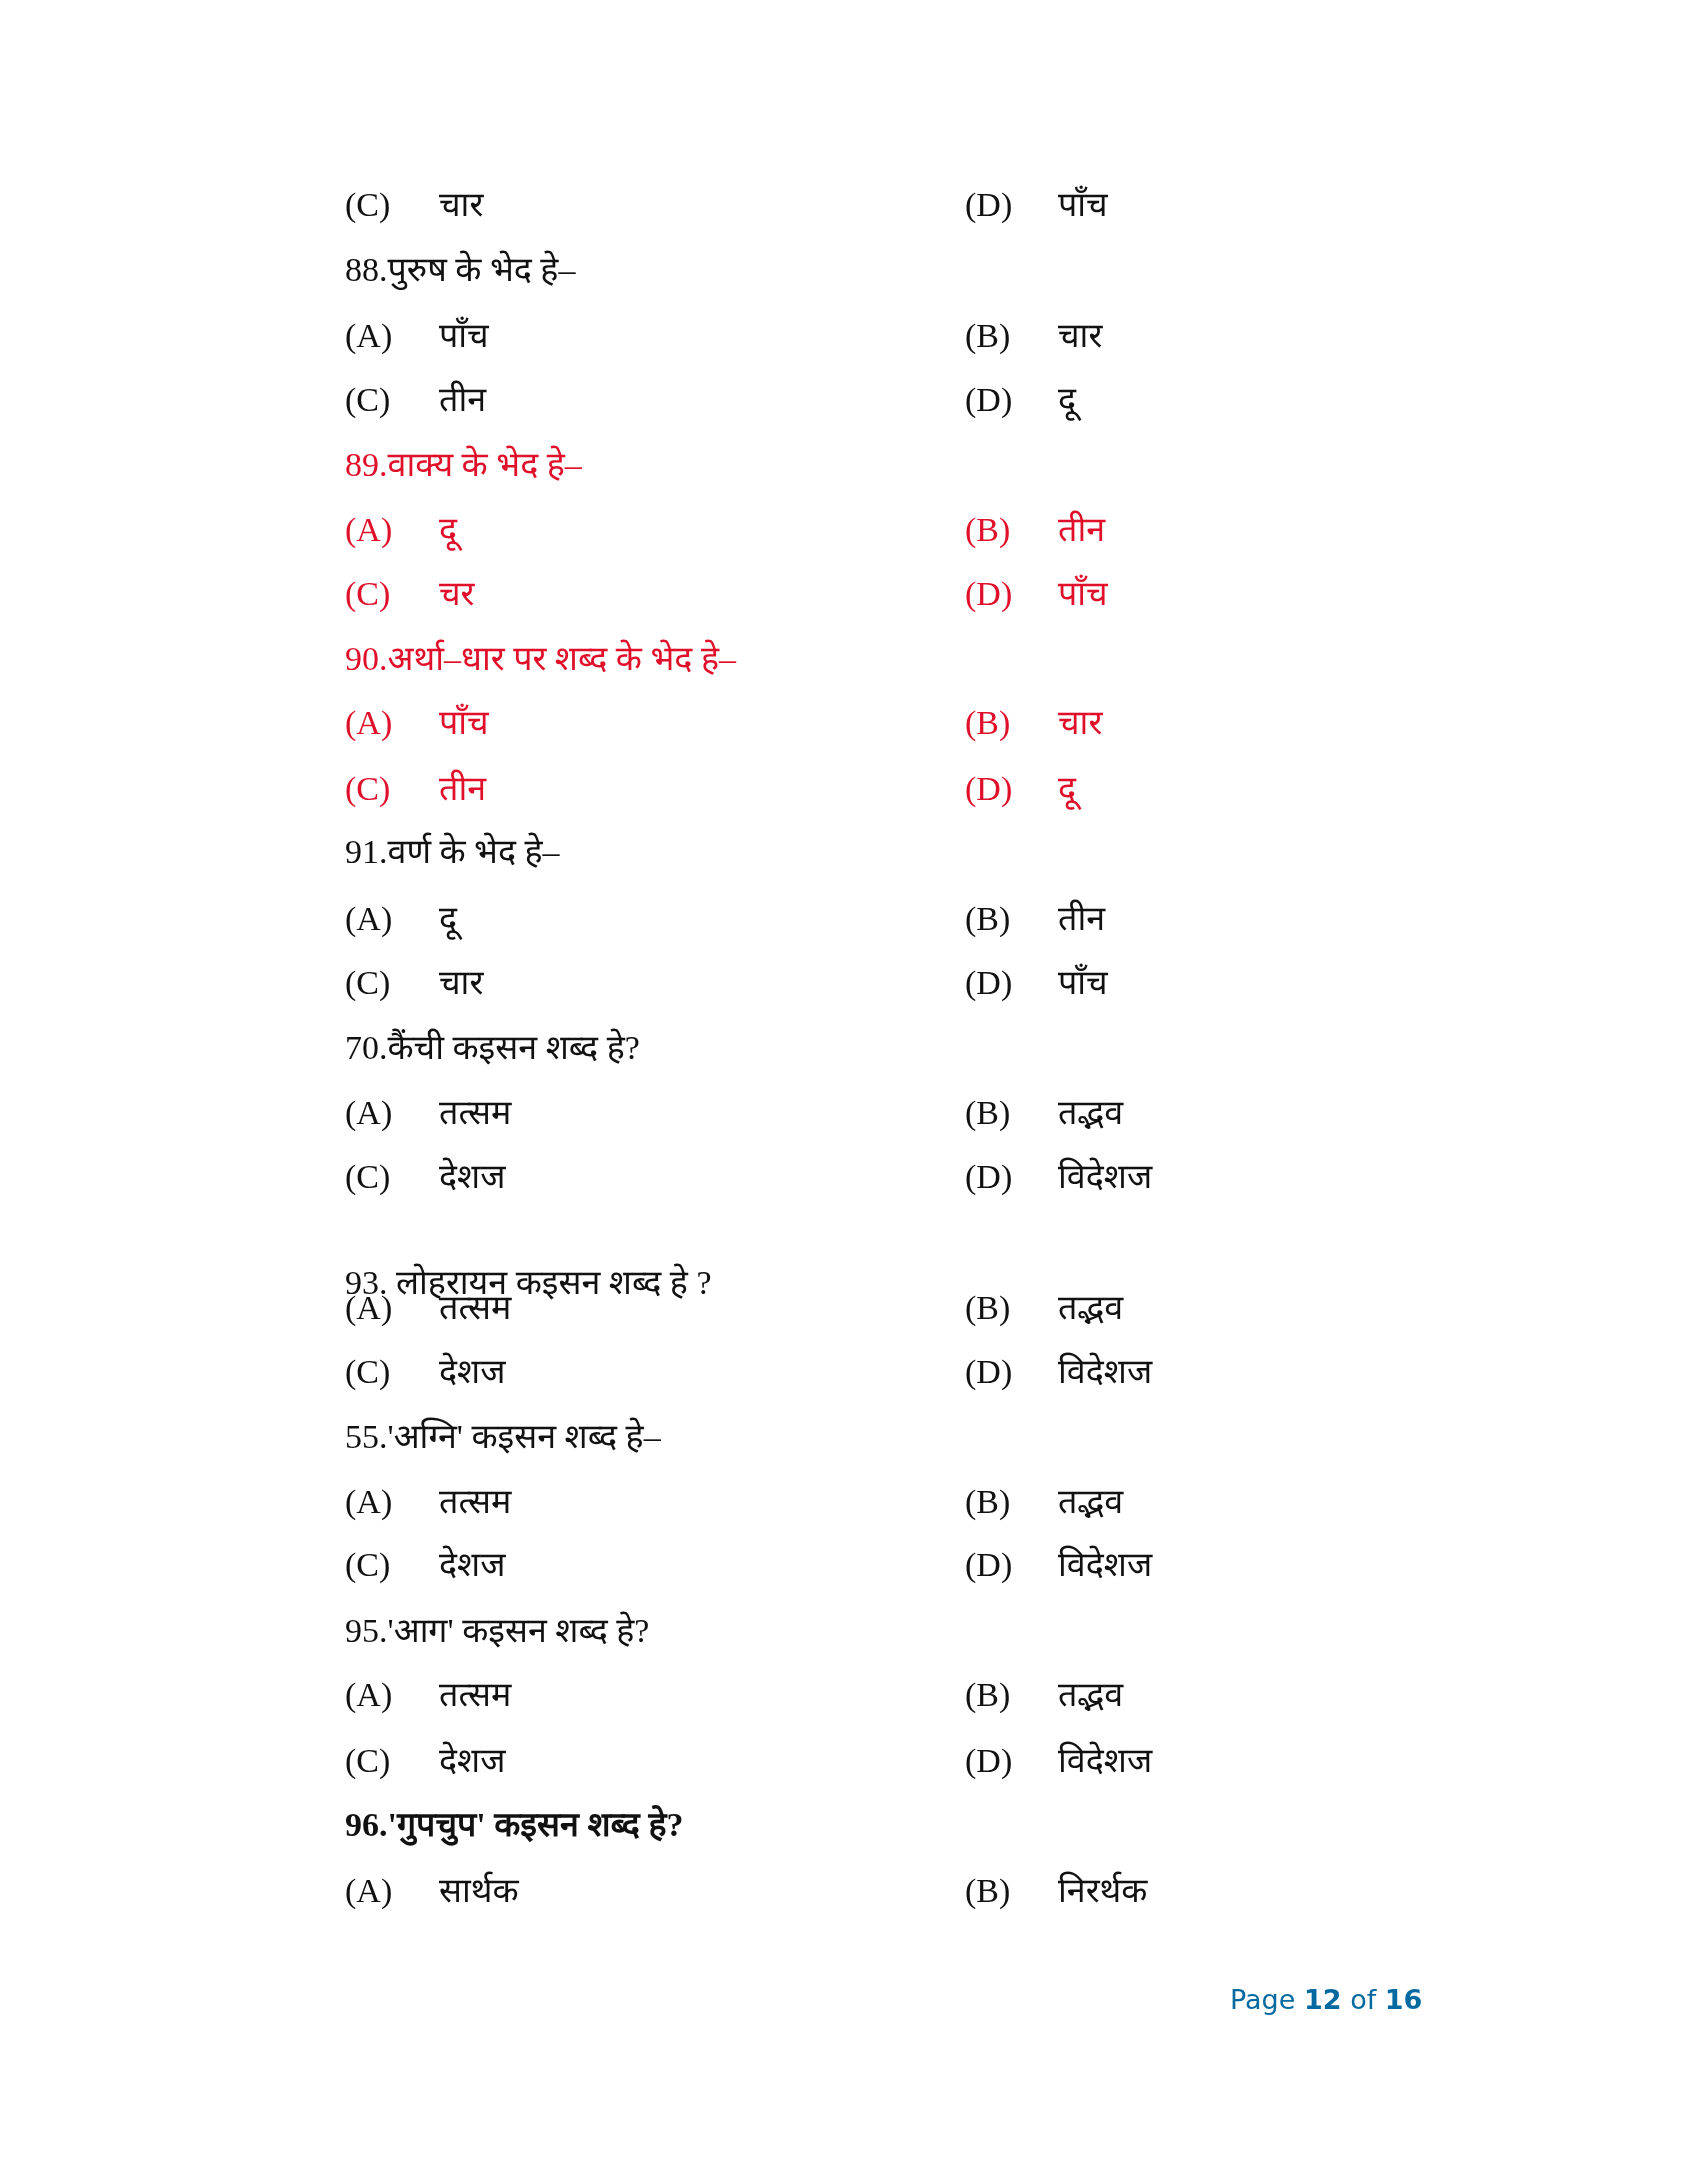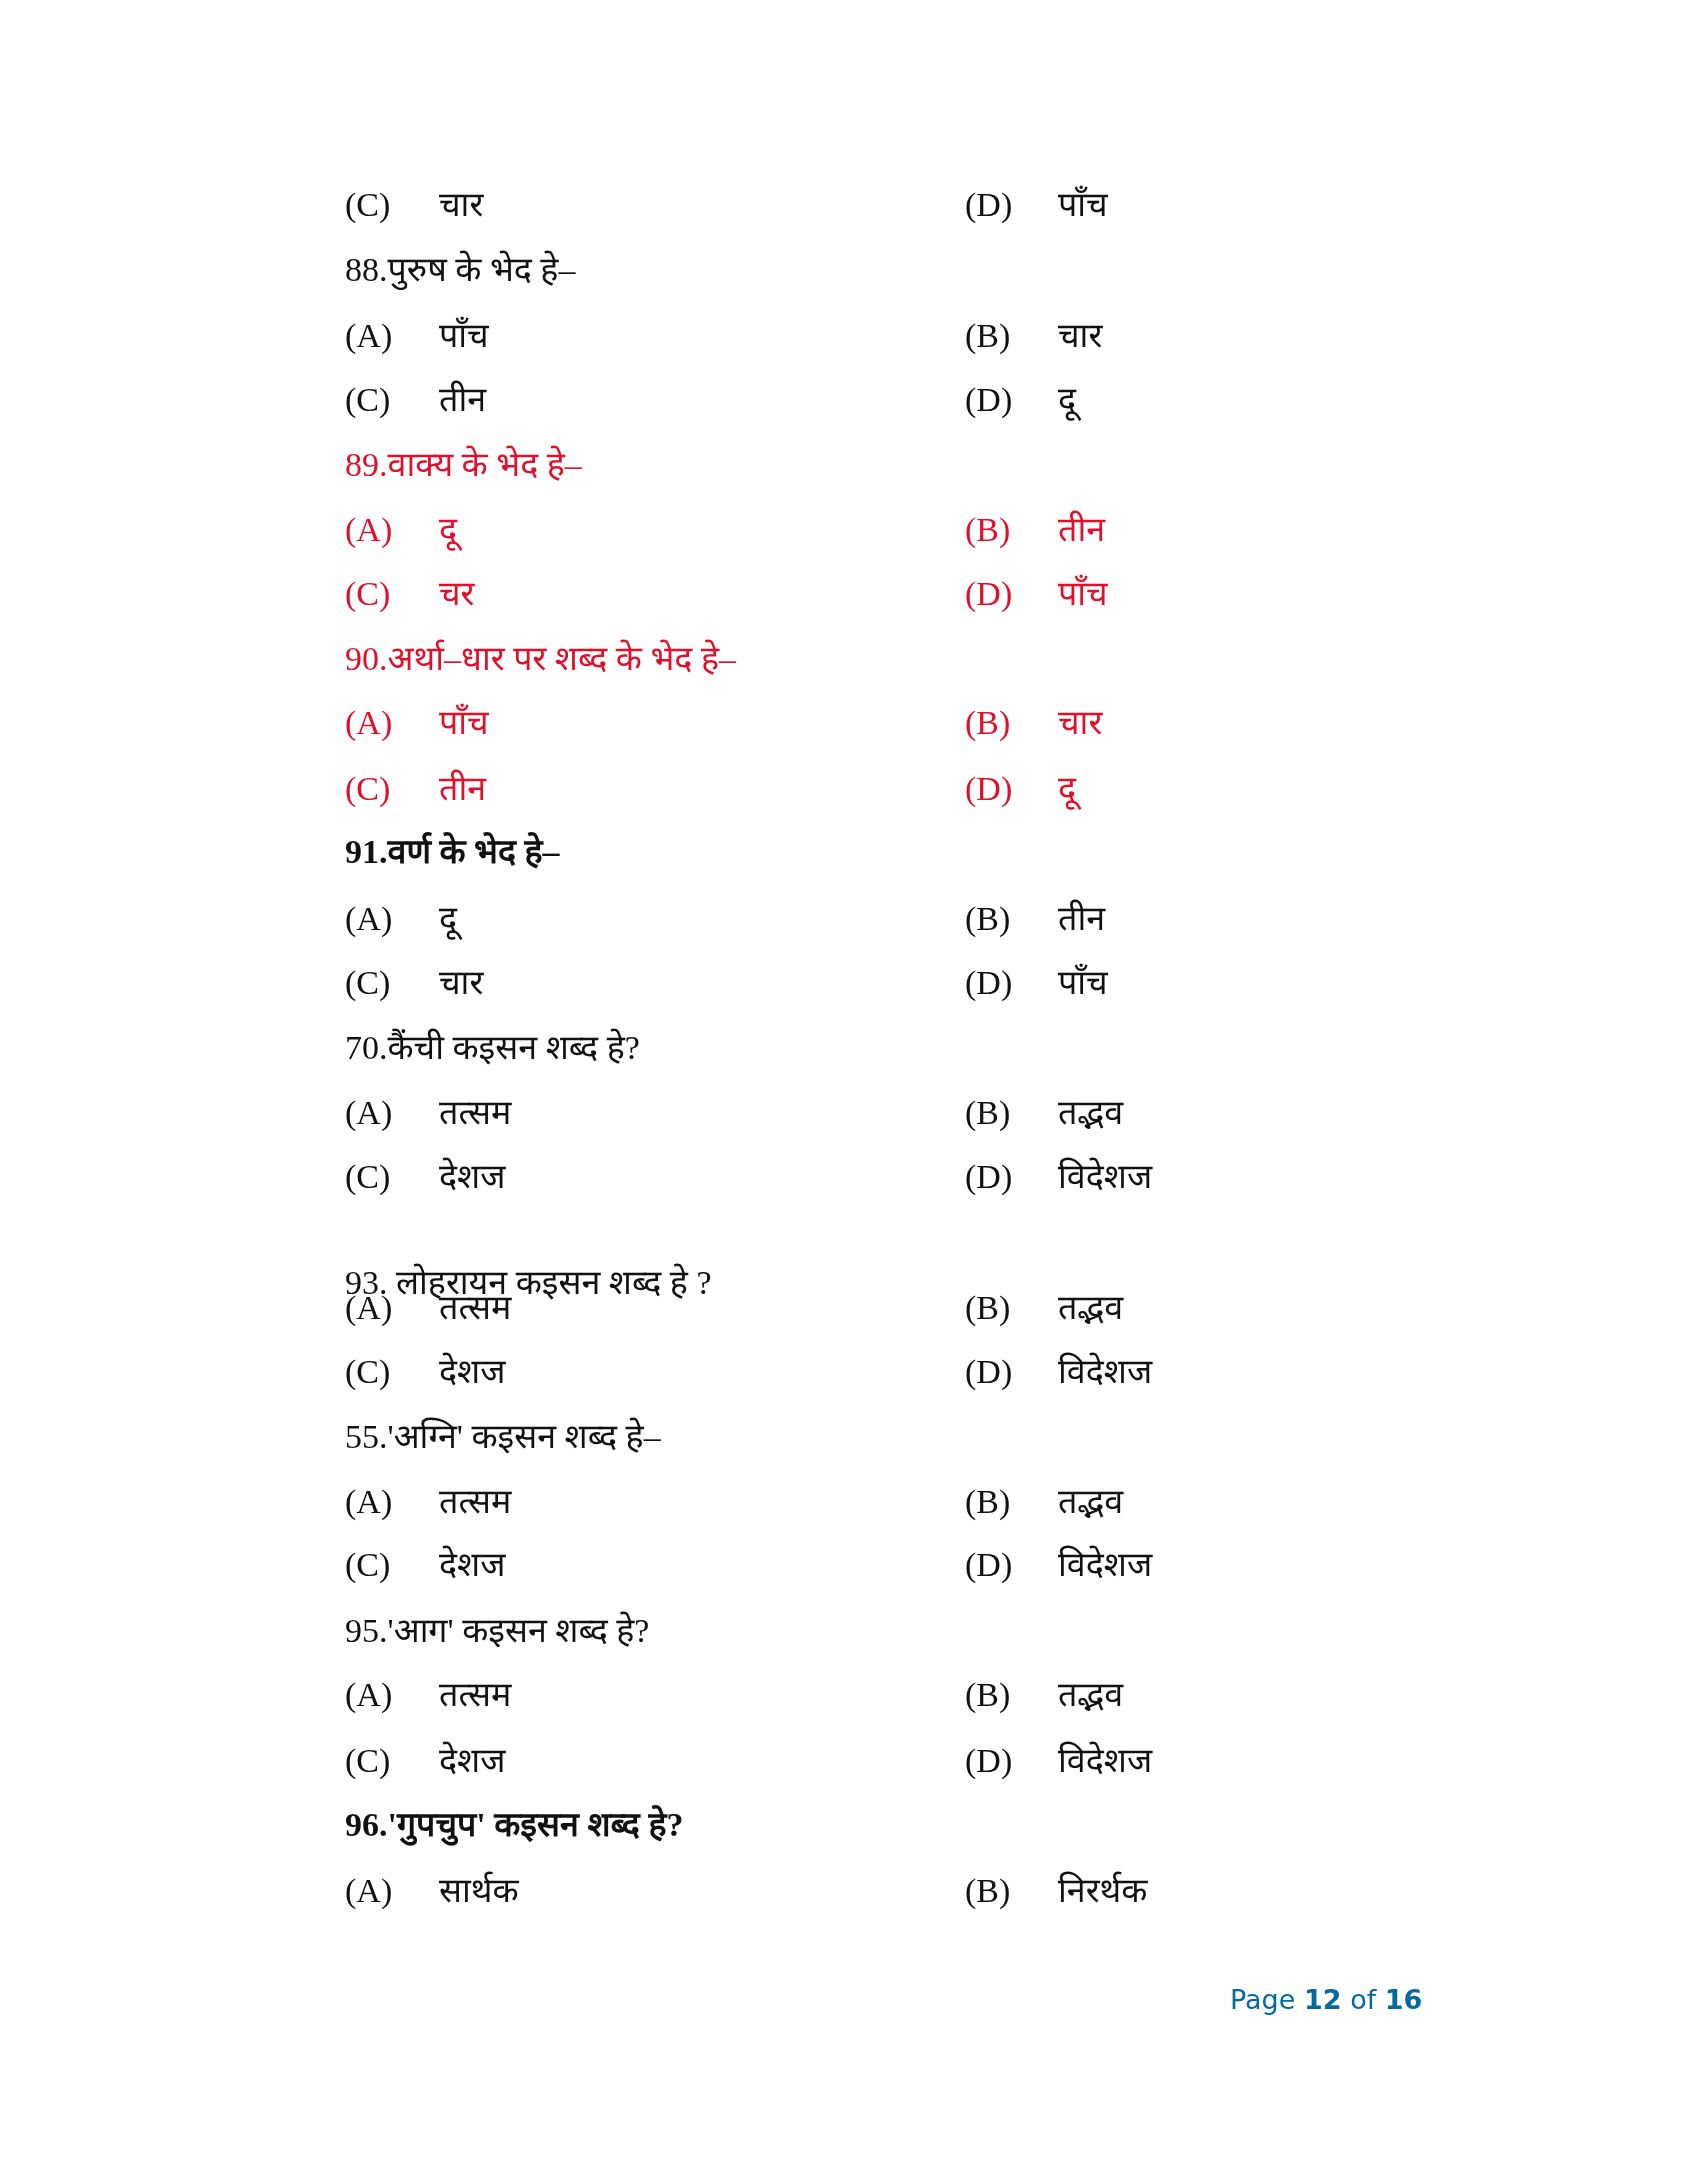--- a/index.html
+++ b/index.html
@@ -104,21 +104,21 @@
   <span class="opt-label r">(B)</span>
   <span class="opt-text r">चार</span>
 </div>
 <div class="row red" style="top:764px;">
   <span class="opt-label l">(C)</span>
   <span class="opt-text l">तीन</span>
   <span class="opt-label r">(D)</span>
   <span class="opt-text r">दू</span>
 </div>
 
-<div class="row" style="top:827px;font-weight:bold;">
+<div class="row" style="top:827px;">
   <span class="q-text"><span>91.</span><span>वर्ण के भेद हे–</span></span>
 </div>
 <div class="row" style="top:894px;">
   <span class="opt-label l">(A)</span>
   <span class="opt-text l">दू</span>
   <span class="opt-label r">(B)</span>
   <span class="opt-text r">तीन</span>
 </div>
 <div class="row" style="top:958px;">
   <span class="opt-label l">(C)</span>

